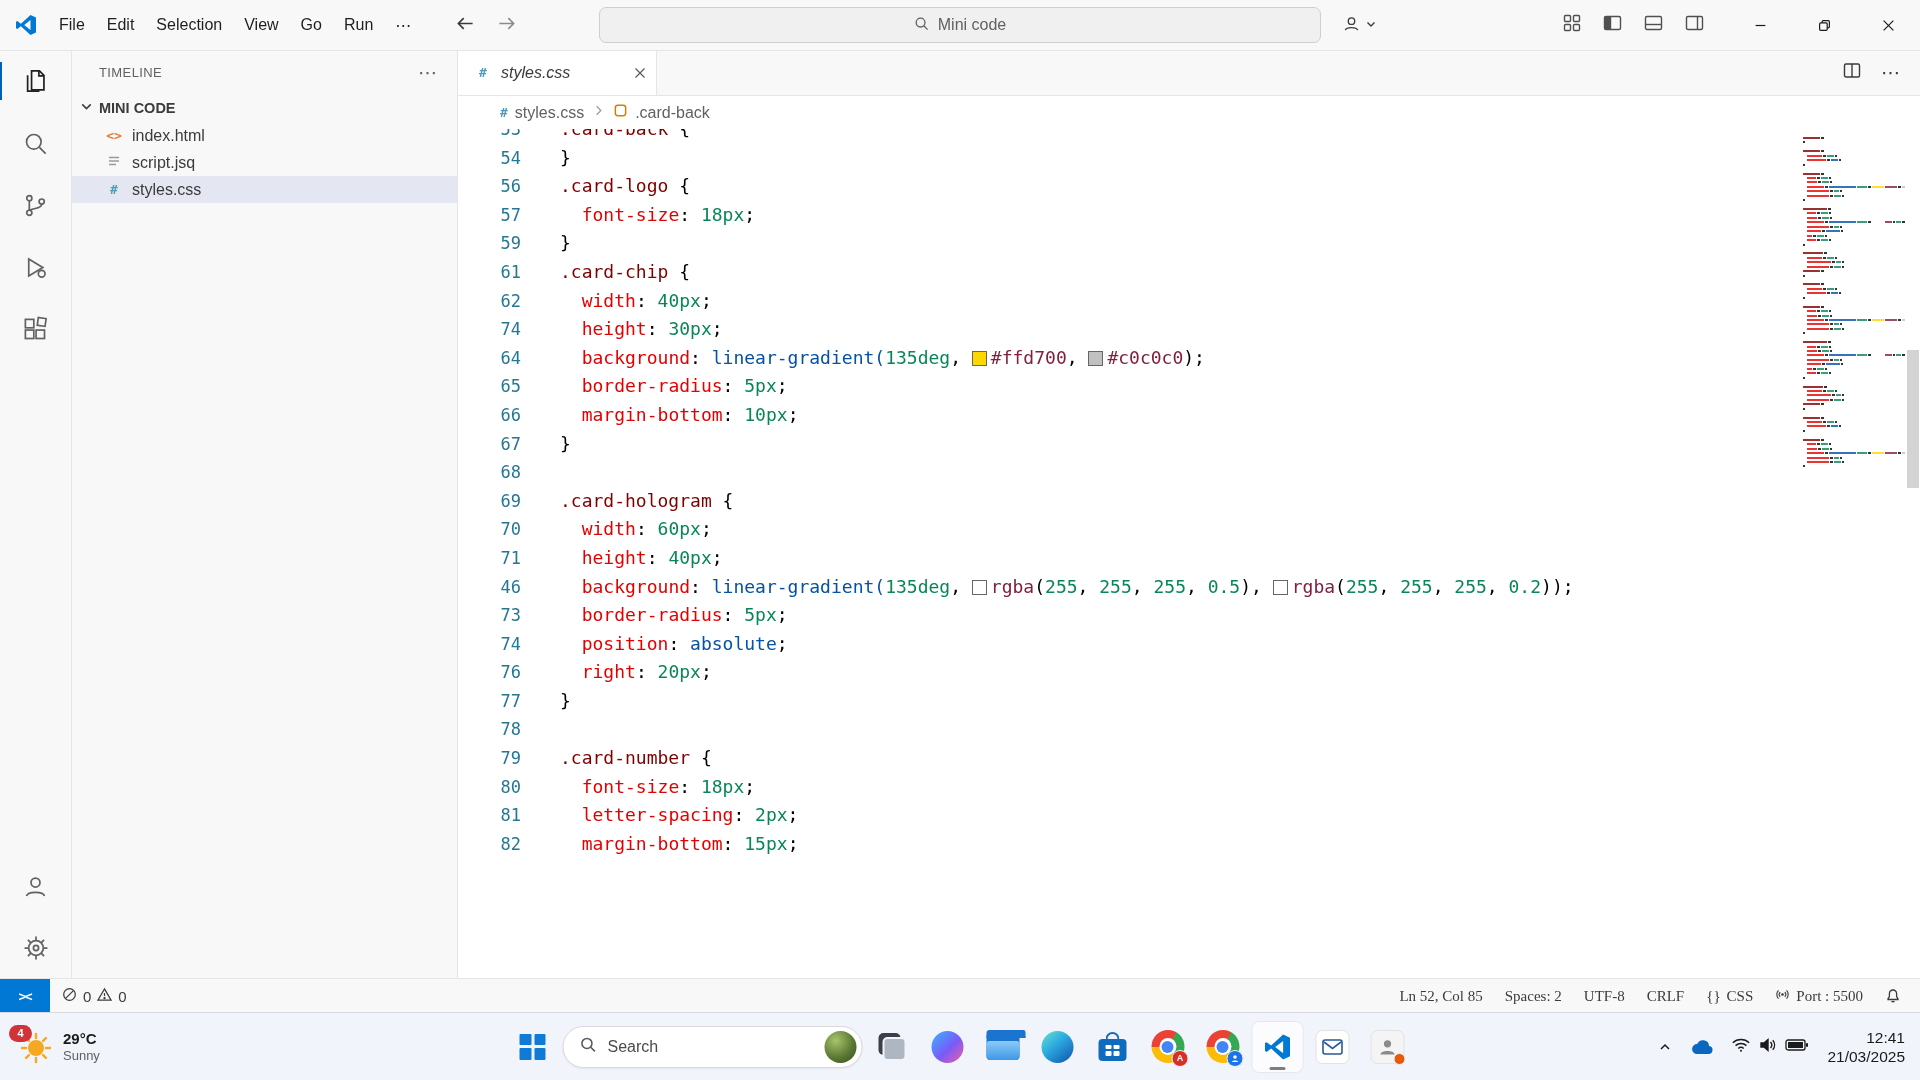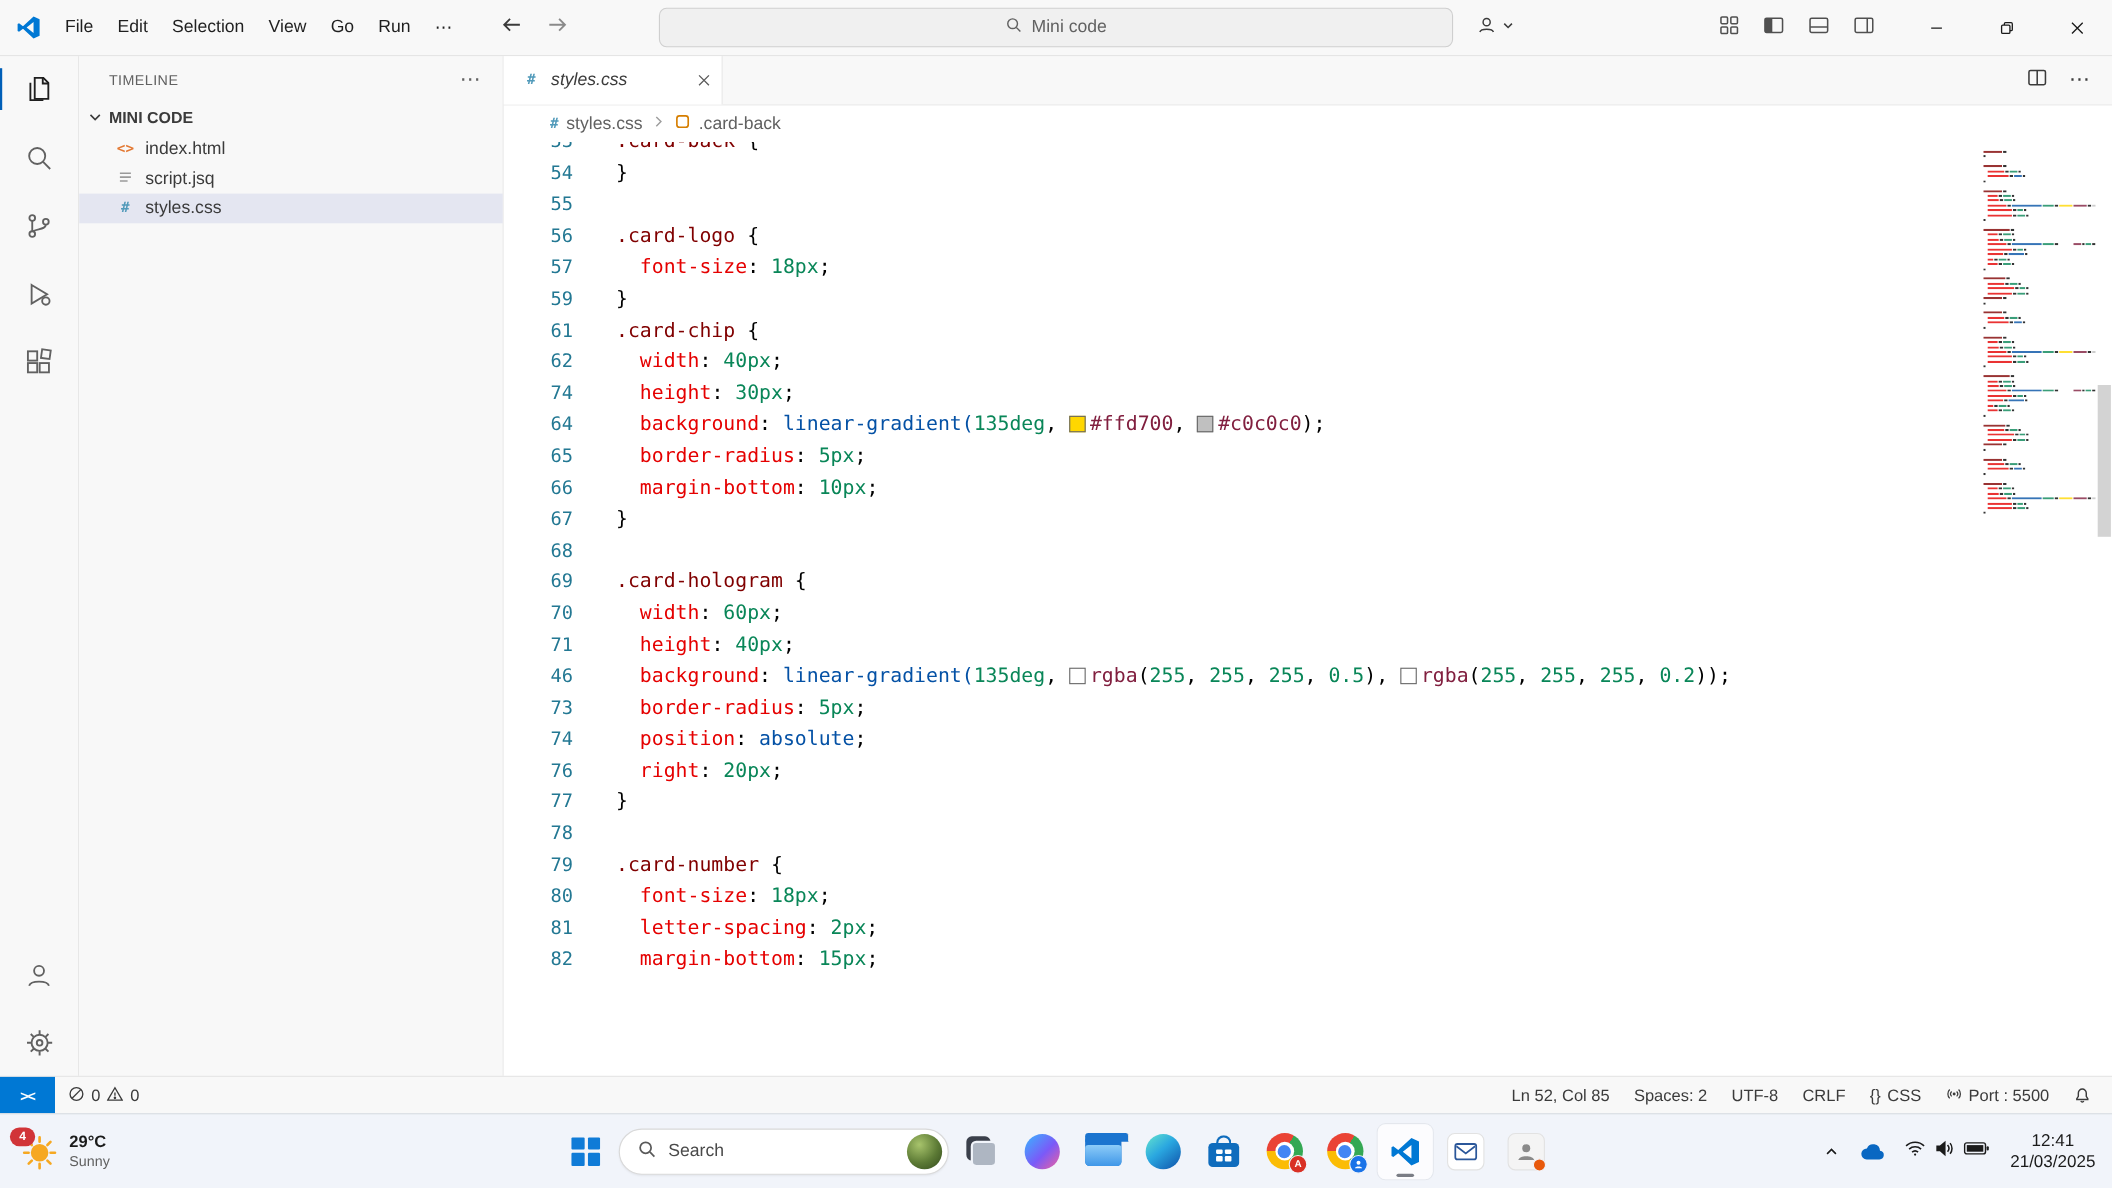--- a/index.html
+++ b/index.html
@@ -77,21 +77,21 @@
   .mm-seg{display:inline-block;height:2px;margin-right:1px;opacity:.8;vertical-align:top;}
   .scroll-thumb{position:absolute;right:1px;top:300px;width:12px;height:138px;background:rgba(110,110,110,.30);}
 
   
   .statusbar{position:absolute;left:0;right:0;bottom:67px;height:34px;background:#f8f8f8;
     border-top:1px solid #e5e5e5;display:flex;align-items:center;font-size:15px;color:#3b3b3b;z-index:9;}
   .remote{width:50px;height:34px;background:#0078d4;color:#fff;display:flex;align-items:center;
     justify-content:center;font-size:13px;font-weight:700;letter-spacing:-1px;}
   .problems{display:flex;align-items:center;gap:6px;padding:0 12px;}
   .sb-right{margin-left:auto;display:flex;align-items:center;padding-right:8px;}
-  .sb-item{padding:0 11px;display:flex;align-items:center;gap:6px;white-space:nowrap;}
+  .sb-item{padding:0 11px;display:flex;align-items:center;gap:6px;white-space:nowrap;font-family:Liberation Serif, serif;}
 
   
   .taskbar{position:absolute;left:0;right:0;bottom:0;height:67px;background:#f1f4fa;
     border-top:1px solid #d8dce2;z-index:20;}
   .weather{position:absolute;left:6px;top:0;height:67px;display:flex;align-items:center;gap:9px;
     padding:0 10px;border-radius:6px;}
   .w-icon{position:relative;width:38px;height:38px;}
   .w-badge{position:absolute;top:-3px;left:-7px;min-width:17px;height:17px;border-radius:9px;
     background:#d13438;color:#fff;font-size:11px;font-weight:700;display:flex;align-items:center;
     justify-content:center;padding:0 3px;z-index:2;}
@@ -137,21 +137,21 @@
   .store-ic .handle{position:absolute;left:8px;top:0;width:14px;height:10px;border:2.5px solid #0f6cbd;
     border-bottom:none;border-radius:7px 7px 0 0;box-sizing:border-box;}
   .store-ic .bag{position:absolute;left:1px;top:7px;right:1px;bottom:1px;background:#0f6cbd;border-radius:4px;}
   .store-ic .grid{position:absolute;left:8px;top:13px;width:14px;height:11px;display:grid;
     grid-template-columns:1fr 1fr;grid-template-rows:1fr 1fr;gap:2px;}
   .store-ic .grid i{background:#fff;border-radius:1px;}
   .tile{width:34px;height:34px;border-radius:7px;background:#fff;border:1px solid #e2e2e2;
     display:flex;align-items:center;justify-content:center;box-sizing:border-box;}
   .tray{position:absolute;right:6px;top:0;height:67px;display:flex;align-items:center;gap:2px;}
   .tray-btn{height:44px;padding:0 7px;border-radius:6px;display:flex;align-items:center;gap:8px;}
-  .clock{text-align:center;color:#1b1b1b;font-size:15.5px;line-height:19px;padding:0 9px;}
+  .clock{text-align:right;color:#1b1b1b;font-size:15.5px;line-height:19px;padding:0 9px;}
 </style>
 </head>
 <body>
 
 <div class="screen">
 
   <div class="titlebar">
     <span class="vslogo">
       <svg width="24" height="24" viewBox="0 0 24 24">
           <path fill="#0078d4" d="M16.5 2 6.9 10.8 3.3 8.1 2 8.8v6.4l1.3.7 3.6-2.7 9.6 8.8 5.5-2.6V4.6L16.5 2Zm0 5.1v9.8L10.2 12l6.3-4.9Z"></path>
@@ -374,24 +374,20 @@
         <div class="code-lines">
             <div class="code-line">
               <div class="gutter">53</div>
               <div class="code-text"><span style="color: rgb(128, 0, 0);">.card-back</span><span style="color: rgb(0, 0, 0);"> {</span></div>
             </div>
             <div class="code-line">
               <div class="gutter">54</div>
               <div class="code-text"><span style="color: rgb(0, 0, 0);">}</span></div>
             </div>
             <div class="code-line">
-              <div class="gutter">55</div>
-              <div class="code-text"></div>
-            </div>
-            <div class="code-line">
               <div class="gutter">56</div>
               <div class="code-text"><span style="color: rgb(128, 0, 0);">.card-logo</span><span style="color: rgb(0, 0, 0);"> {</span></div>
             </div>
             <div class="code-line">
               <div class="gutter">57</div>
               <div class="code-text"><span style="color: rgb(0, 0, 0);">  </span><span style="color: rgb(229, 0, 0);">font-size</span><span style="color: rgb(0, 0, 0);">: </span><span style="color: rgb(9, 134, 88);">18px</span><span style="color: rgb(0, 0, 0);">;</span></div>
             </div>
             <div class="code-line">
               <div class="gutter">59</div>
               <div class="code-text"><span style="color: rgb(0, 0, 0);">}</span></div>

